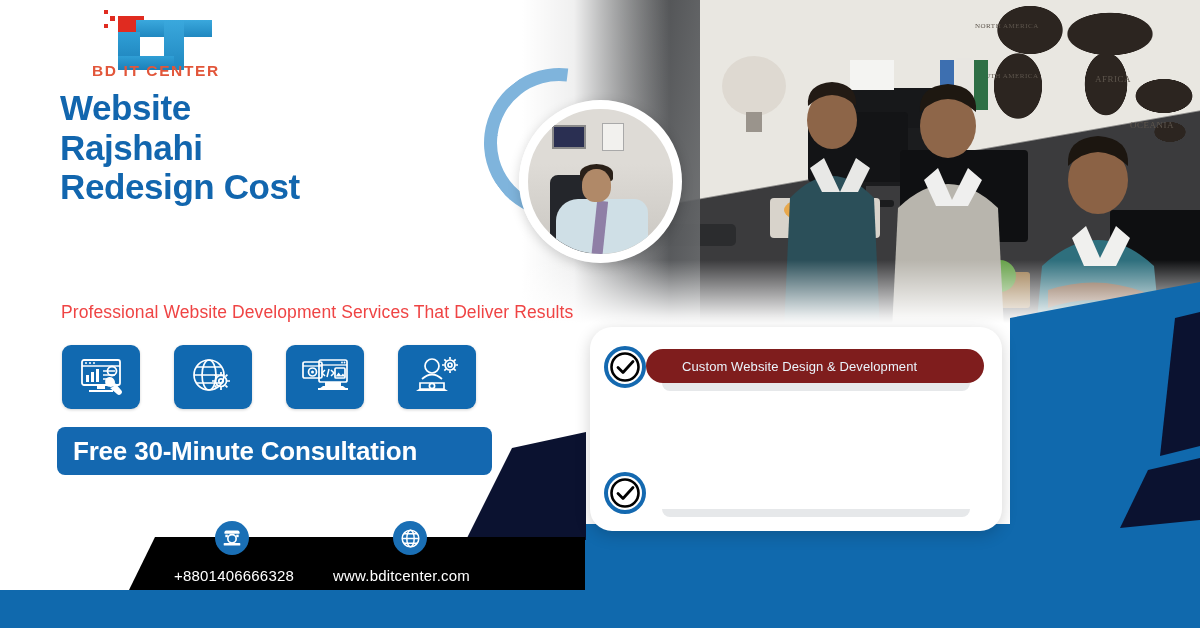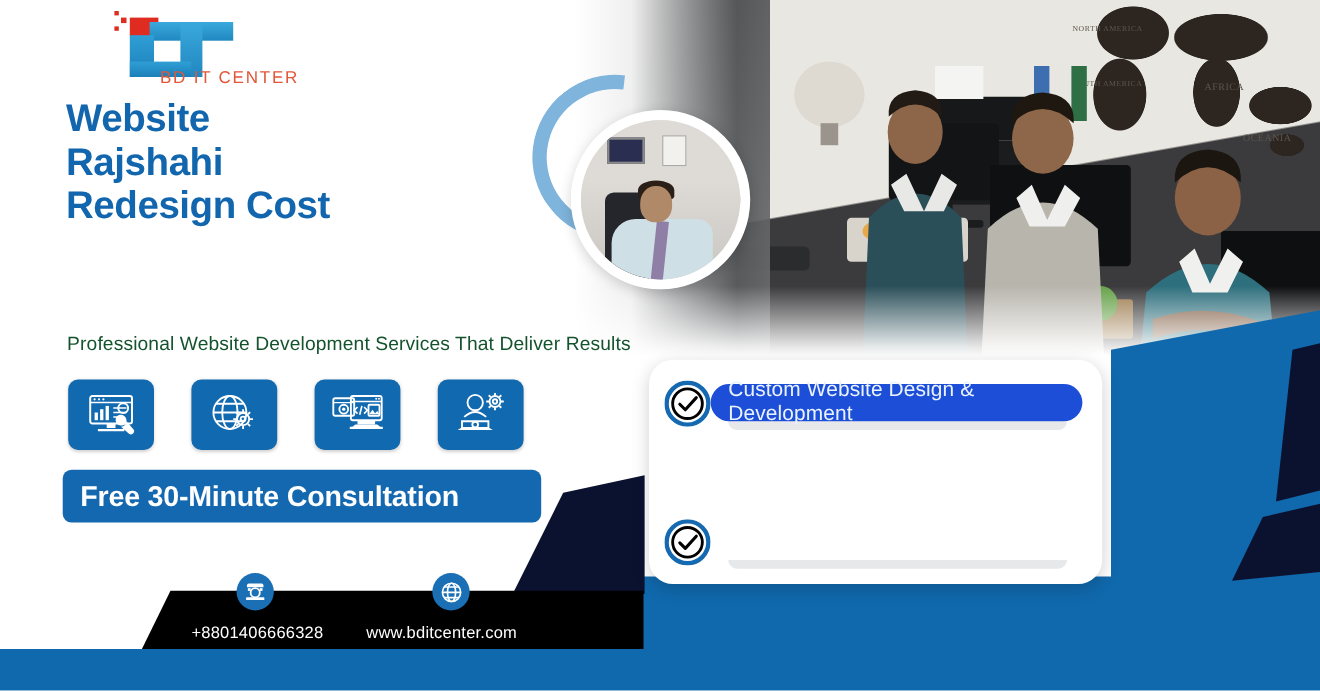--- a/index.html
+++ b/index.html
@@ -123,33 +123,33 @@
     position:absolute; left:72px; top:14px; width:20px; height:50px;
     background:linear-gradient(180deg,#3aa8dd,#2088c0);
   }
   .logo-red {
     position:absolute; left:26px; top:10px; width:26px; height:17px;
     background:#e02b20;
   }
   .logo-px { position:absolute; background:#e02b20; }
   .logo-text {
     position:absolute; left:0; top:56px; width:180px;
-    color:#e2563a; font-size:15.5px; font-weight:400;
-    letter-spacing:1.6px; text-align:right;
+    color:#e2563a; font-size:15.5px; font-weight:700;
+    letter-spacing:1.6px; text-align:left;
   }
 
   
   .headline {
     position:absolute; left:60px; top:88px; width:430px;
     color:#1266ae; font-size:35px; line-height:1.13; font-weight:700;
     letter-spacing:-.4px;
   }
   .subhead {
     position:absolute; left:61px; top:302px; width:520px;
-    color:#14532d; font-size:17.5px; letter-spacing:.1px;
+    color:#ef4444; font-size:17.5px; letter-spacing:.1px;
   }
 
   
   .tiles { position:absolute; left:62px; top:345px; display:flex; gap:34px; }
   .tile {
     width:78px; height:64px; border-radius:9px; background:#1169b0;
     position:relative; box-shadow:0 1px 3px rgba(0,0,0,.18);
   }
   .tile svg { position:absolute; left:50%; top:50%; transform:translate(-50%,-50%); }
 
@@ -165,23 +165,23 @@
   .features {
     position:absolute; left:590px; top:327px; width:412px; height:204px;
     background:#ffffff; border-radius:22px;
     box-shadow:0 4px 16px rgba(0,0,0,.18);
     padding:16px 14px;
     display:flex; flex-direction:column; justify-content:space-between;
   }
   .feat-row { position:relative; height:46px; display:flex; align-items:center; }
   .feat-pill {
     position:absolute; left:42px; right:4px; height:34px;
-    background:#1d4ed8; border-radius:17px;
-    display:flex; align-items:center; padding-left:16px;
-    color:#eaf3fb; font-size:19px; letter-spacing:.1px;
+    background:#7f1d1d; border-radius:17px;
+    display:flex; align-items:center; padding-left:36px;
+    color:#eaf3fb; font-size:13px; letter-spacing:.1px;
   }
   .feat-shadow {
     position:absolute; left:58px; right:18px; top:40px; height:8px;
     background:#e6e8ea; border-radius:0 0 14px 14px;
   }
   .feat-check {
     position:absolute; left:0; top:3px; width:42px; height:42px; z-index:3;
   }
 
   

